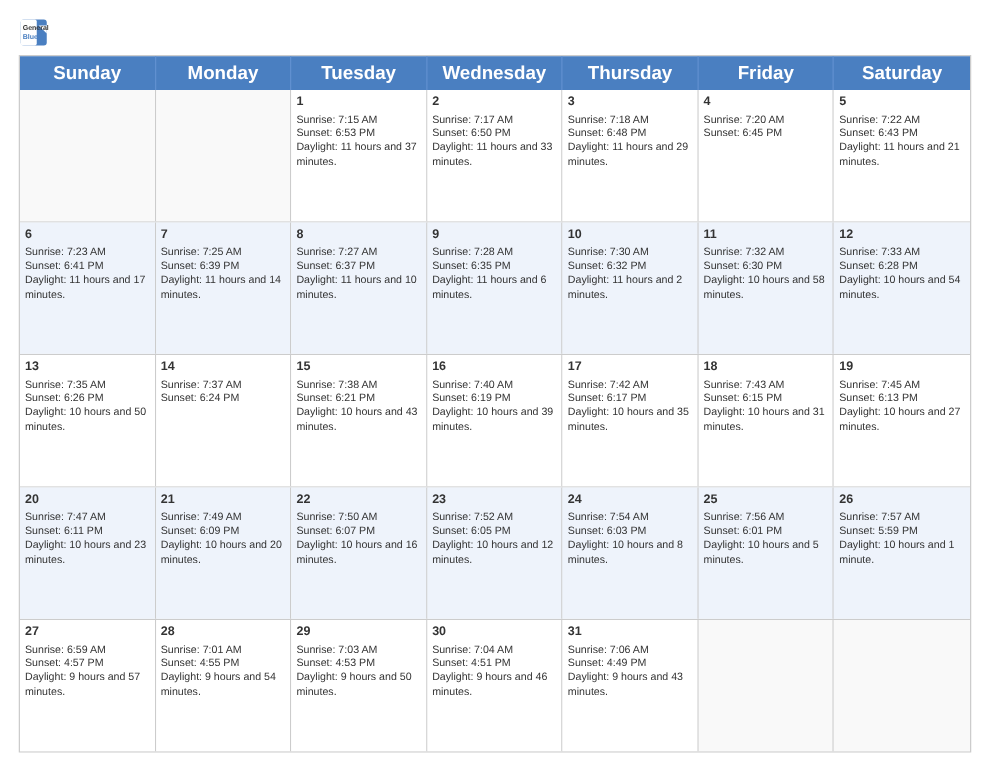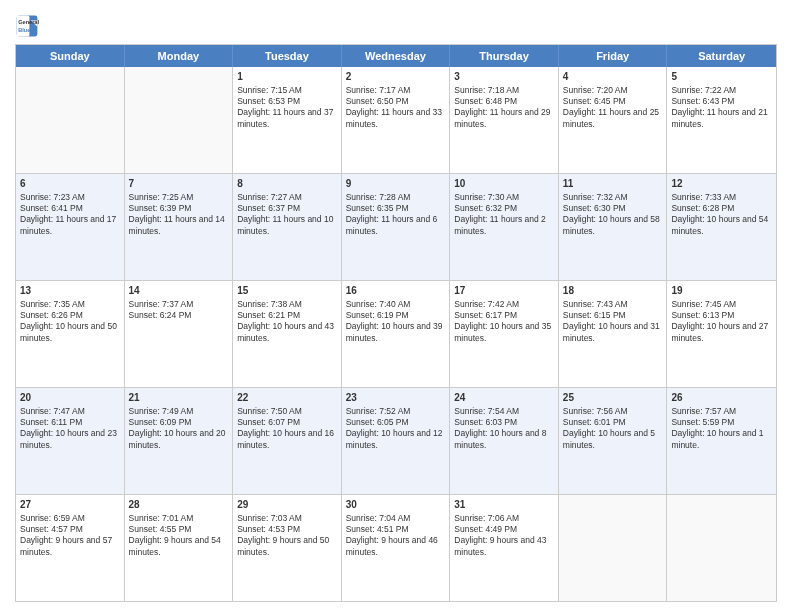--- a/index.html
+++ b/index.html
@@ -53,21 +53,21 @@
       flex-direction: column;
       border: 1px solid #ccc;
     }
     .cal-header-row {
       display: grid;
       grid-template-columns: repeat(7, 1fr);
       background: #4a7fc1;
     }
     .cal-header-cell {
       color: #fff;
-      font-size: 11px;
+      font-size: 15px;
       font-weight: bold;
       text-align: center;
       padding: 5px 2px;
       border-right: 1px solid #6090d0;
     }
     .cal-header-cell:last-child { border-right: none; text-align: center; }
     .cal-body {
       flex: 1;
       display: flex;
       flex-direction: column;
@@ -128,21 +128,21 @@
       <div class="cal-header-cell">Friday</div>
       <div class="cal-header-cell">Saturday</div>
     </div>
     <div class="cal-body" id="cal-body">
     <div class="cal-row">
           <div class="cal-cell empty"></div>
           <div class="cal-cell empty"></div>
           <div class="cal-cell"><span class="day-num">1</span><span>Sunrise: 7:15 AM</span><br><span>Sunset: 6:53 PM</span><br><span>Daylight: 11 hours and 37 minutes.</span></div>
           <div class="cal-cell"><span class="day-num">2</span><span>Sunrise: 7:17 AM</span><br><span>Sunset: 6:50 PM</span><br><span>Daylight: 11 hours and 33 minutes.</span></div>
           <div class="cal-cell"><span class="day-num">3</span><span>Sunrise: 7:18 AM</span><br><span>Sunset: 6:48 PM</span><br><span>Daylight: 11 hours and 29 minutes.</span></div>
-          <div class="cal-cell"><span class="day-num">4</span><span>Sunrise: 7:20 AM</span><br><span>Sunset: 6:45 PM</span><br><span>Daylight: 11 hours and 25 minutes.</span></div>
+          <div class="cal-cell"><span class="day-num">4</span><span>Sunrise: 7:20 AM</span><br><span>Sunset: 6:45 PM</span><br></div>
           <div class="cal-cell"><span class="day-num">5</span><span>Sunrise: 7:22 AM</span><br><span>Sunset: 6:43 PM</span><br><span>Daylight: 11 hours and 21 minutes.</span></div>
         </div>
         <div class="cal-row">
           <div class="cal-cell alt-row"><span class="day-num">6</span><span>Sunrise: 7:23 AM</span><br><span>Sunset: 6:41 PM</span><br><span>Daylight: 11 hours and 17 minutes.</span></div>
           <div class="cal-cell alt-row"><span class="day-num">7</span><span>Sunrise: 7:25 AM</span><br><span>Sunset: 6:39 PM</span><br><span>Daylight: 11 hours and 14 minutes.</span></div>
           <div class="cal-cell alt-row"><span class="day-num">8</span><span>Sunrise: 7:27 AM</span><br><span>Sunset: 6:37 PM</span><br><span>Daylight: 11 hours and 10 minutes.</span></div>
           <div class="cal-cell alt-row"><span class="day-num">9</span><span>Sunrise: 7:28 AM</span><br><span>Sunset: 6:35 PM</span><br><span>Daylight: 11 hours and 6 minutes.</span></div>
           <div class="cal-cell alt-row"><span class="day-num">10</span><span>Sunrise: 7:30 AM</span><br><span>Sunset: 6:32 PM</span><br><span>Daylight: 11 hours and 2 minutes.</span></div>
           <div class="cal-cell alt-row"><span class="day-num">11</span><span>Sunrise: 7:32 AM</span><br><span>Sunset: 6:30 PM</span><br><span>Daylight: 10 hours and 58 minutes.</span></div>
           <div class="cal-cell alt-row"><span class="day-num">12</span><span>Sunrise: 7:33 AM</span><br><span>Sunset: 6:28 PM</span><br><span>Daylight: 10 hours and 54 minutes.</span></div>

